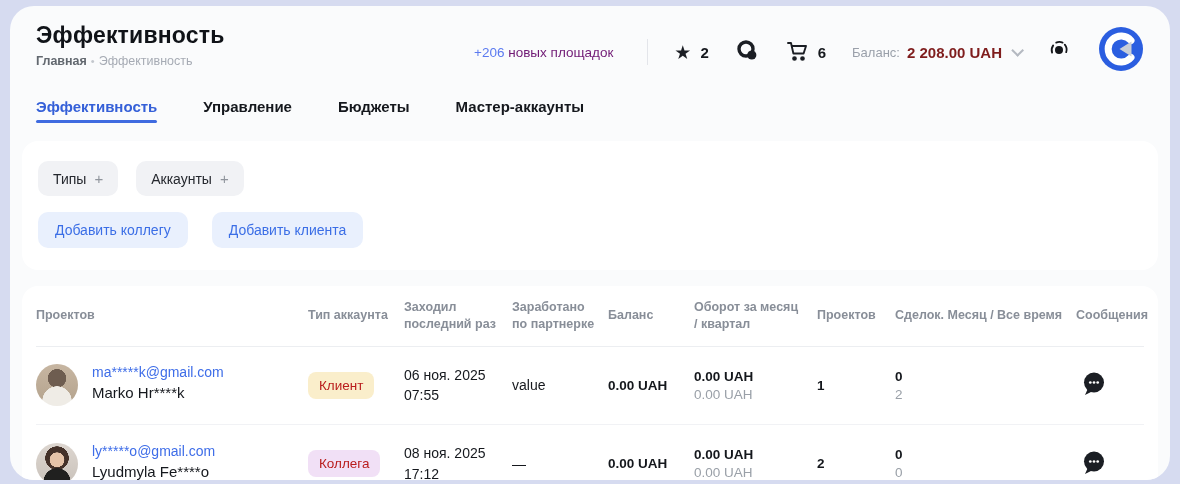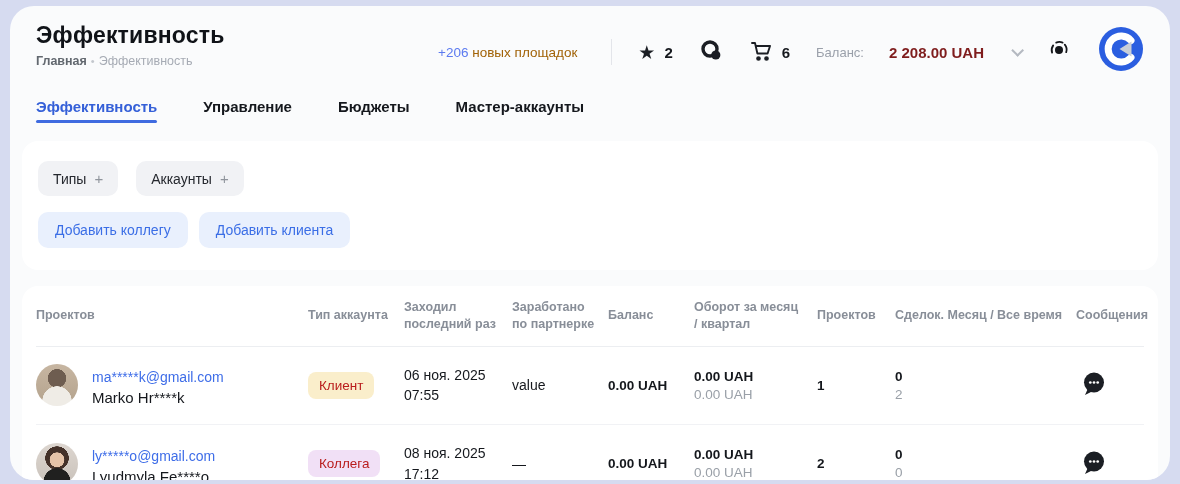--- a/index.html
+++ b/index.html
@@ -16,58 +16,58 @@
   .title-block{ flex:0 0 auto; min-width:260px; }
   .page-title{ font-size:23px; font-weight:bold; letter-spacing:.2px; color:#101318; }
   .breadcrumb{ margin-top:5px; font-size:12.5px; display:flex; align-items:center; gap:4px; }
   .crumb-home{ color:#62686f; font-weight:bold; }
   .crumb-sep{ color:#c3c7cd; font-size:11px; }
   .crumb-current{ color:#a6abb4; }
 
   .top-right{ flex:1; display:flex; align-items:center; justify-content:flex-end; gap:26px; padding-top:10px; }
   .new-sites{ font-size:13.5px; white-space:nowrap; margin-right:8px; }
   .new-sites .count{ color:#5b7af0; }
-  .new-sites .label{ color:#a16207; }
+  .new-sites .label{ color:#701a75; }
   .v-divider{ width:1px; height:26px; background:#e3e5ea; }
 
   .icon-stat{ display:flex; align-items:center; gap:9px; font-size:15px; font-weight:bold; color:#15181d; cursor:pointer; }
   .star-glyph{ font-size:19px; line-height:1; color:#1b1e24; }
 
-  .balance{ display:flex; align-items:center; gap:25px; white-space:nowrap; cursor:pointer; }
+  .balance{ display:flex; align-items:center; gap:7px; white-space:nowrap; cursor:pointer; }
   .balance-label{ font-size:13px; color:#9aa0aa; }
   .balance-value{ font-size:15px; font-weight:bold; color:#7f1d1d; }
   .caret{ width:9px; height:9px; border-right:2px solid #b4b9c1; border-bottom:2px solid #b4b9c1; transform:rotate(45deg) translateY(-3px); margin-left:2px; }
 
   .bell-btn{ cursor:pointer; display:flex; align-items:center; }
   .logo{ width:46px; height:46px; cursor:pointer; margin-top:-6px; }
 
   
   .tabs{ display:flex; gap:46px; padding:26px 26px 0 26px; }
   .tab{ font-size:15px; font-weight:bold; color:#15181d; padding-bottom:12px; cursor:pointer; position:relative; }
   .tab.active{ color:#3560d8; }
   .tab.active::after{ content:""; position:absolute; left:0; right:0; bottom:4px; height:3px; border-radius:2px; background:#3f6be0; }
 
   
   .filter-card{ margin:14px 12px 16px 12px; background:#ffffff; border-radius:16px; padding:20px 16px 22px 16px; }
   .chips-row{ display:flex; gap:18px; }
   .chip{ background:#f1f2f5; border-radius:10px; padding:9px 15px; font-size:14px; color:#25282e; display:flex; align-items:center; gap:8px; cursor:pointer;text-align:center; }
   .chip .plus{ color:#8f949c; font-size:15px; }
-  .actions-row{ display:flex; gap:11px; margin-top:16px; }
+  .actions-row{ display:flex; gap:24px; margin-top:16px; }
   .action-btn{ background:#e9f0fd; border:none; border-radius:10px; padding:10px 17px; font-size:14px; color:#3b6ee6; font-family:inherit; cursor:pointer; }
 
   
   .table-card{ margin:0 12px; background:#ffffff; border-radius:16px; padding:0 14px 6px 14px; }
   .grid-row{ display:grid; grid-template-columns:272px 96px 108px 96px 86px 123px 78px 181px 68px; align-items:center; }
   .thead{ border-bottom:1px solid #eceef1; }
   .th{ font-size:12.5px; font-weight:bold; color:#888e98; padding:13px 12px 13px 0; line-height:1.35; }
   .tr{ border-bottom:1px solid #f1f2f5; min-height:78px; }
   .tr:last-child{ border-bottom:none; }
   .td{ padding-right:12px; font-size:14px; }
 
-  .account-cell{ display:flex; align-items:flex-end; gap:14px; }
+  .account-cell{ display:flex; align-items:flex-start; gap:14px; }
   .avatar{ width:42px; height:42px; border-radius:50%; flex:0 0 auto; }
   .avatar.man{
     background:
       radial-gradient(circle at 50% 88%, #efece6 0 34%, transparent 35%),
       radial-gradient(circle at 50% 34%, #6e5d50 0 26%, transparent 27%),
       linear-gradient(180deg,#c7b6a2,#b3a28c);
   }
   .avatar.woman{
     background:
       radial-gradient(circle at 50% 92%, #20201f 0 30%, transparent 31%),

